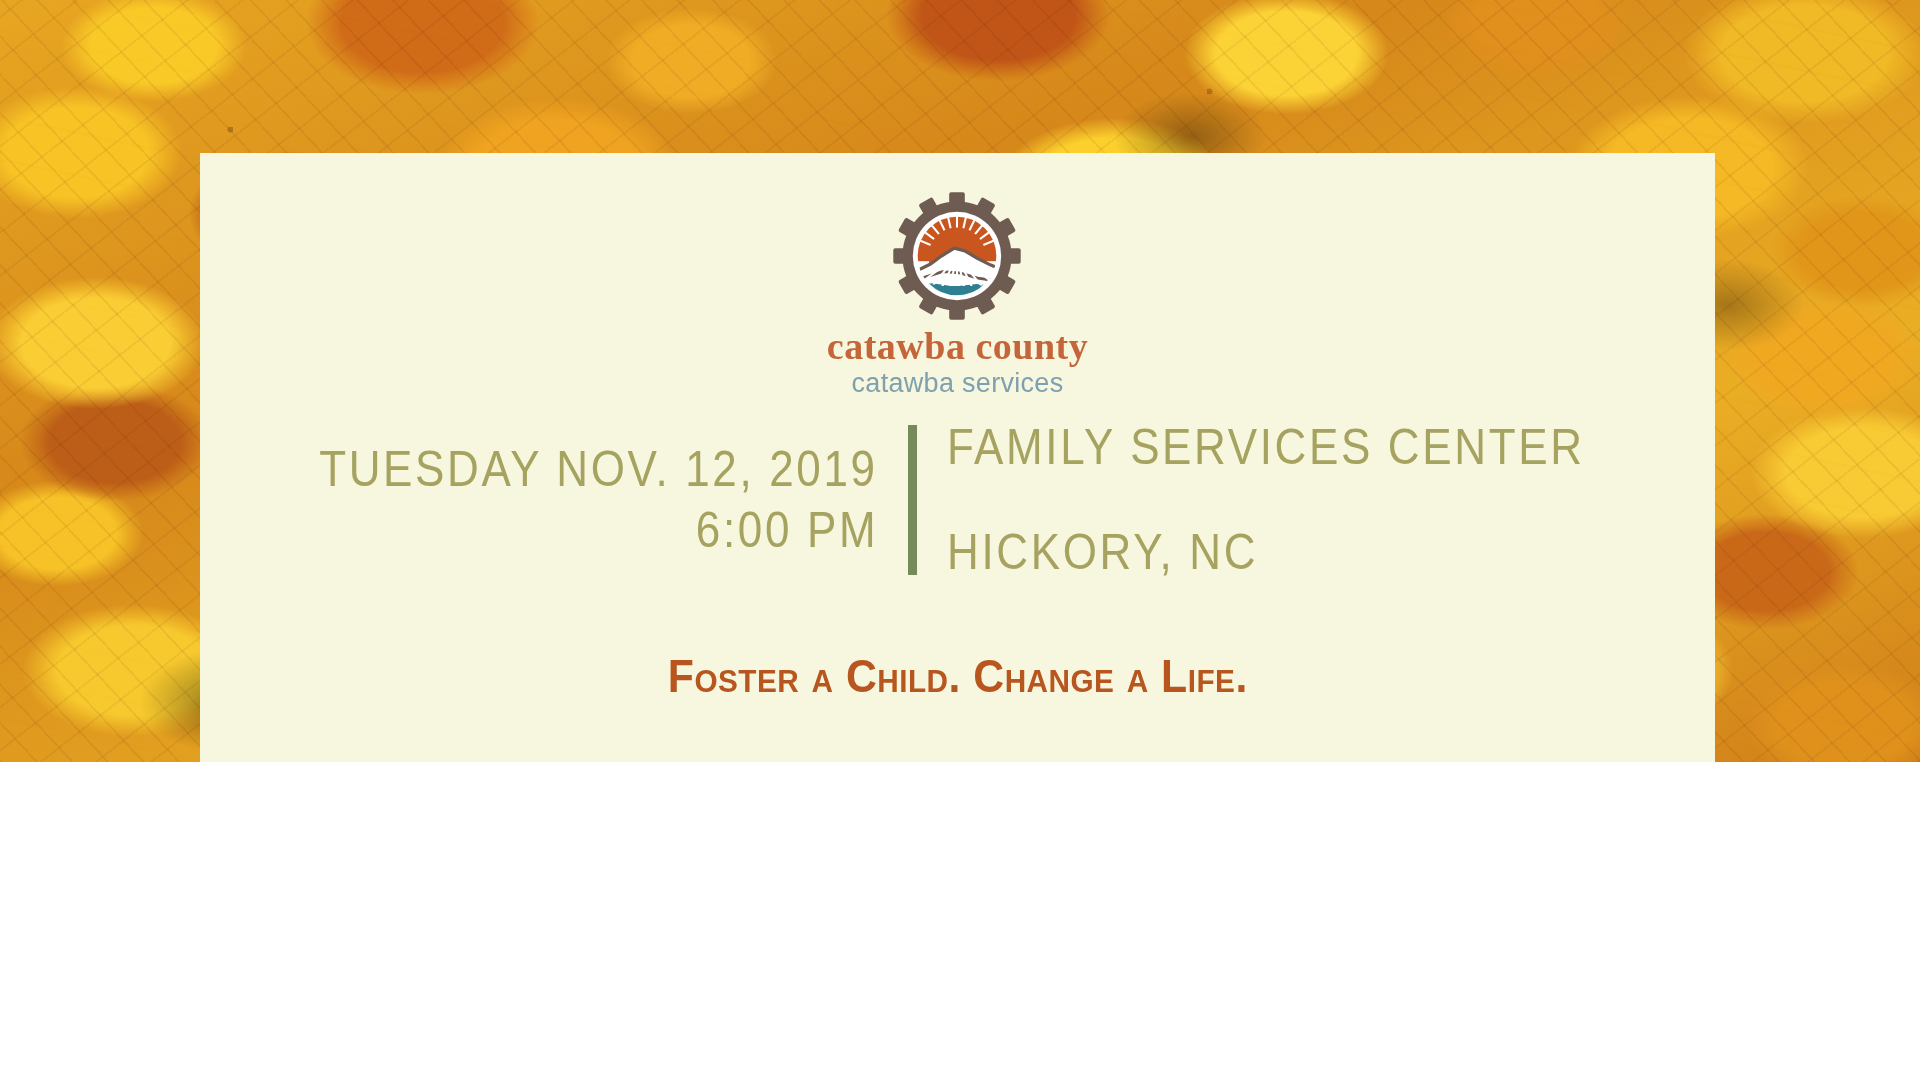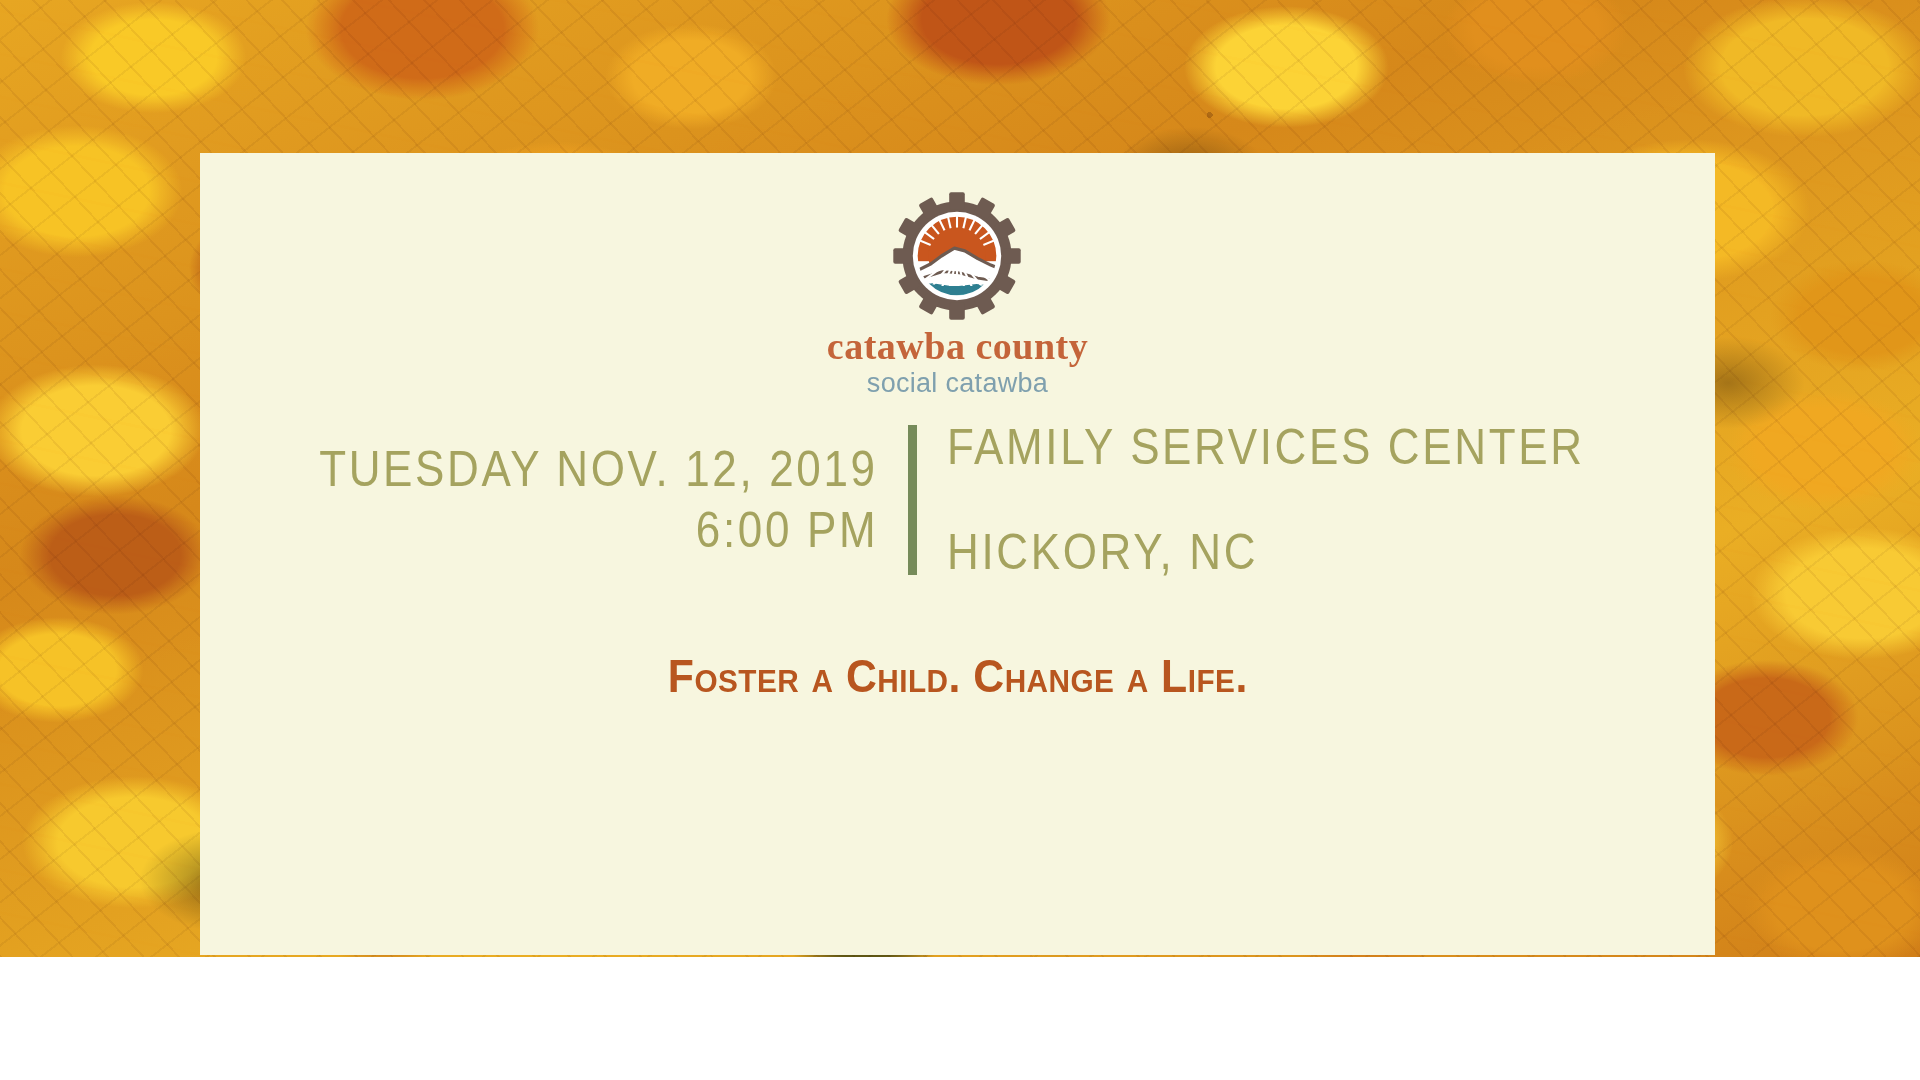--- a/index.html
+++ b/index.html
@@ -8,21 +8,21 @@
     padding: 0;
     width: 1920px;
     height: 1080px;
     overflow: hidden;
     font-family: "Liberation Sans", sans-serif;
   }
 
   #poster {
     position: relative;
     width: 1920px;
-    height: 957px;
+    height: 762px;
     overflow: hidden;
     background-color: #c98a28;
   }
 
   
   #leaf-bg {
     position: absolute;
     inset: 0;
     background-color: #d79626;
     background-image:
@@ -285,21 +285,21 @@
           <circle cx="100" cy="100" r="46" fill="none"></circle>
           <path d="M54 146 A46 46 0 0 0 146 146 Z" fill="#2E7F91"></path>
           <path d="M54 146 L60 143 L96 150 L130 145 L146 146 A46 46 0 0 1 54 146 Z" fill="#2E7F91"></path>
           <path d="M56 158 L90 162 L124 157 L144 160 A46 46 0 0 1 56 158 Z" fill="#5FB4BF"></path>
         </g>
 
         <circle cx="100" cy="100" r="63" fill="none" stroke="#FFFFFF" stroke-width="5"></circle>
       </svg>
 
       <div id="logo-wordmark">catawba county</div>
-      <div id="logo-subword">social catawba</div>
+      <div id="logo-subword">catawba services</div>
     </div>
 
 
     <div id="details">
       <div class="detail-col" id="details-left">
         <div class="detail-line">TUESDAY NOV. 12, 2019</div>
         <div class="detail-line">6:00 PM</div>
       </div>
 
       <div id="details-divider"></div>

